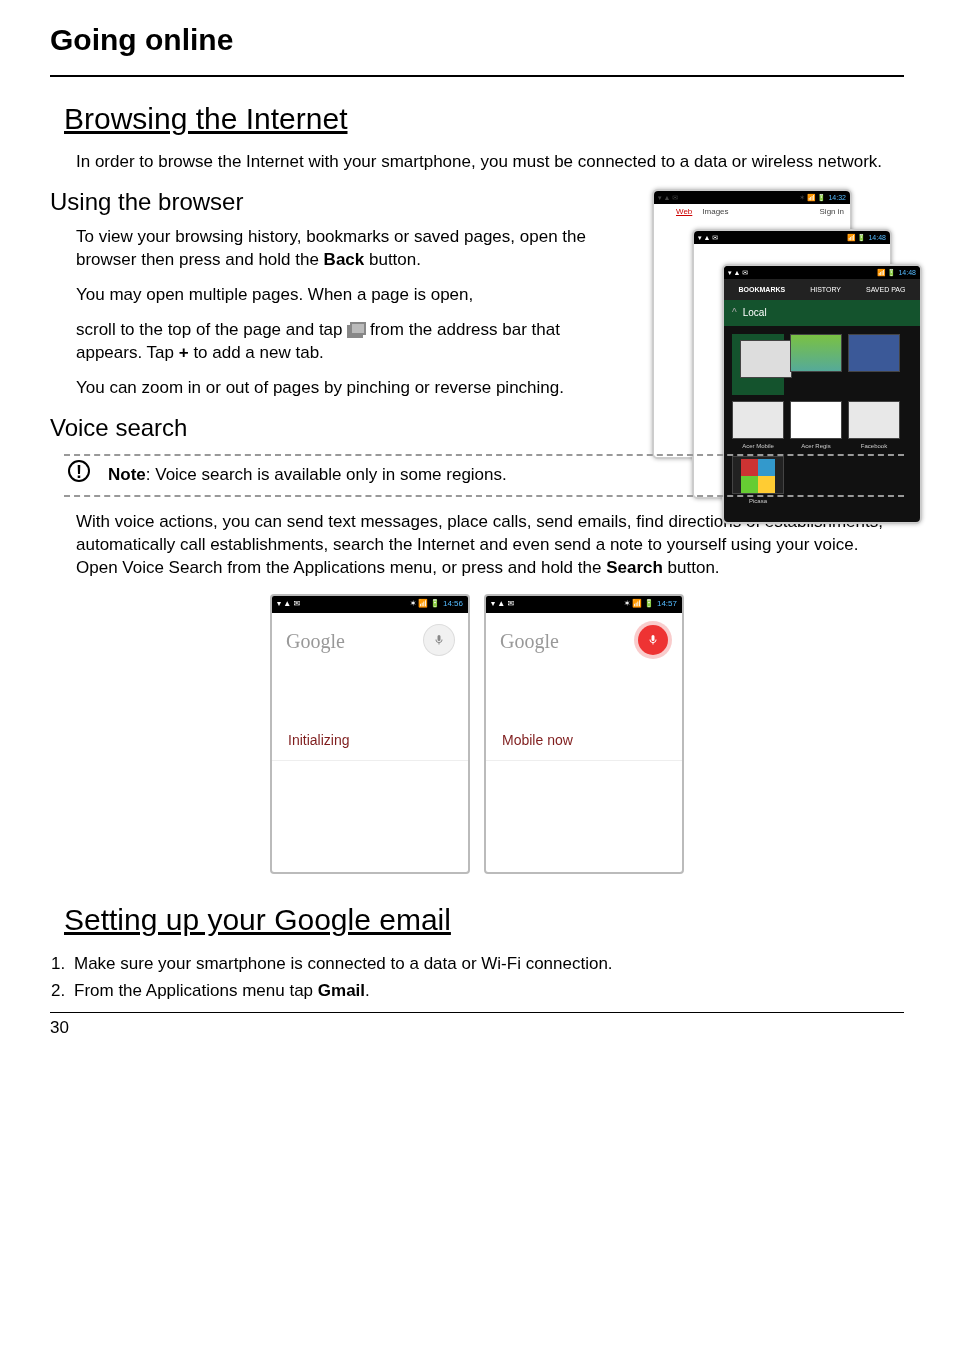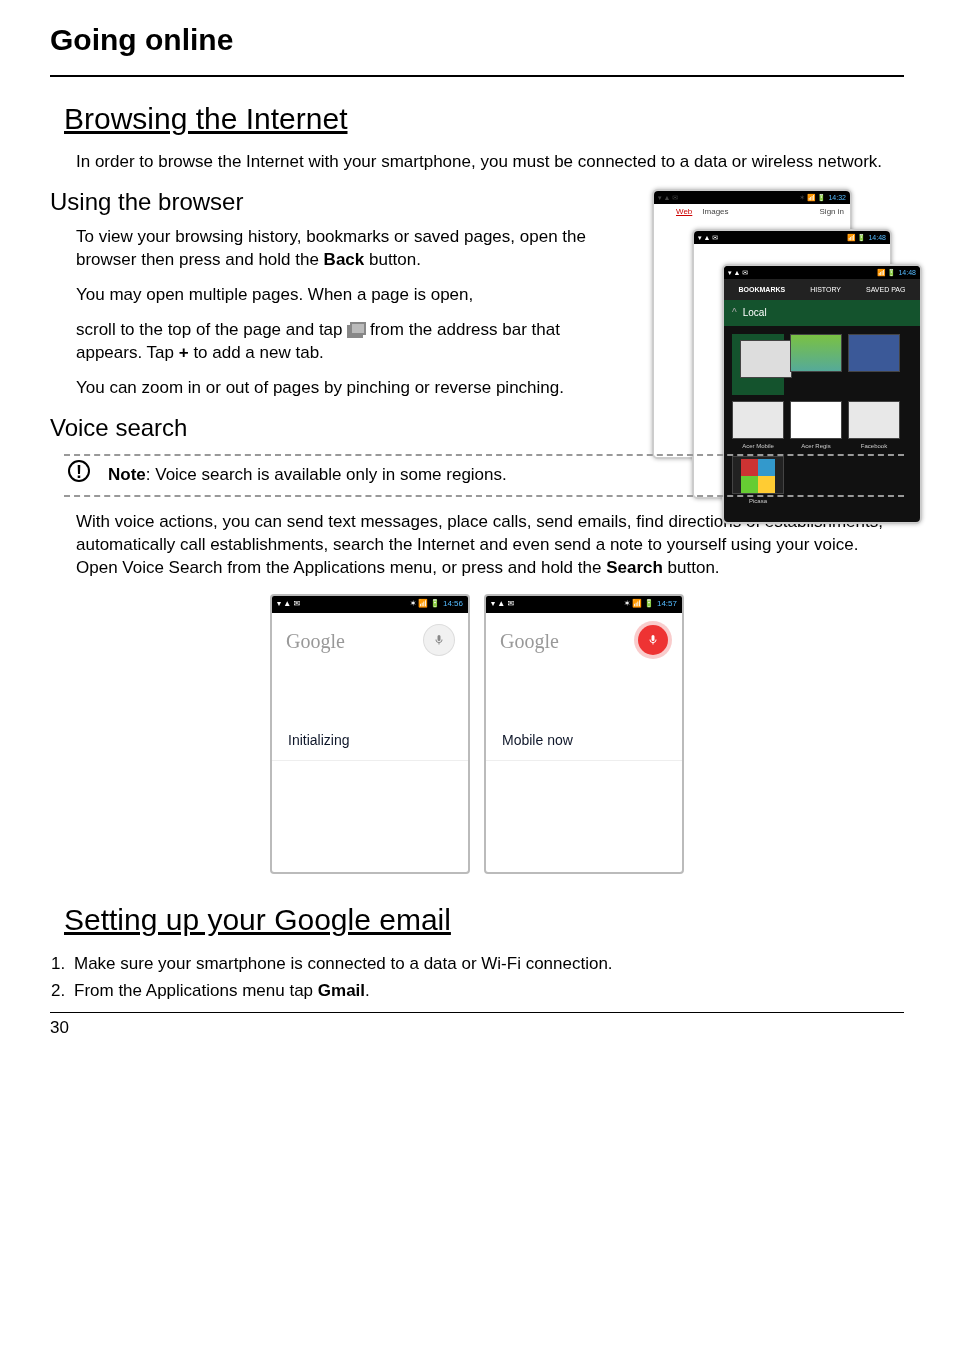--- a/index.html
+++ b/index.html
@@ -134,21 +134,21 @@
     overflow:hidden;
   }
   .vphone .statusbar{ background:#000; color:#fff; padding:3px 5px; font-size:8px; display:flex; justify-content:space-between;}
   .vphone .statusbar .time{color:#5bf;}
   .searchrow{ display:flex; align-items:flex-end; padding:12px 14px 6px 14px; gap:8px;}
   .glogo{ font-family: Georgia, serif; color:#999; font-size:20px;}
   .mic{ width:30px;height:30px;border-radius:50%; display:flex;align-items:center;justify-content:center; margin-left:auto;}
   .mic.grey{ background:#f1f1f1; box-shadow:0 0 0 1px #ddd;}
   .mic.red{ background:#e33; box-shadow:0 0 0 4px rgba(230,50,50,.25);}
   .mic svg{width:12px;height:12px;}
-  .vstatus{ color:#0f172a; font-size:14px; padding:70px 16px 10px 16px; border-bottom:1px solid #eee;}
+  .vstatus{ color:#7f1d1d; font-size:14px; padding:70px 16px 10px 16px; border-bottom:1px solid #eee;}
   .vfoot{ flex:1; }
 
   ol { margin-left: 20px; margin-top:4px;}
   ol li { margin-bottom:4px; padding-left:4px;}
 
   .pagefoot {
     border-top:1px solid #000;
     margin-top:10px;
     text-align:left;
     padding-top:4px;

